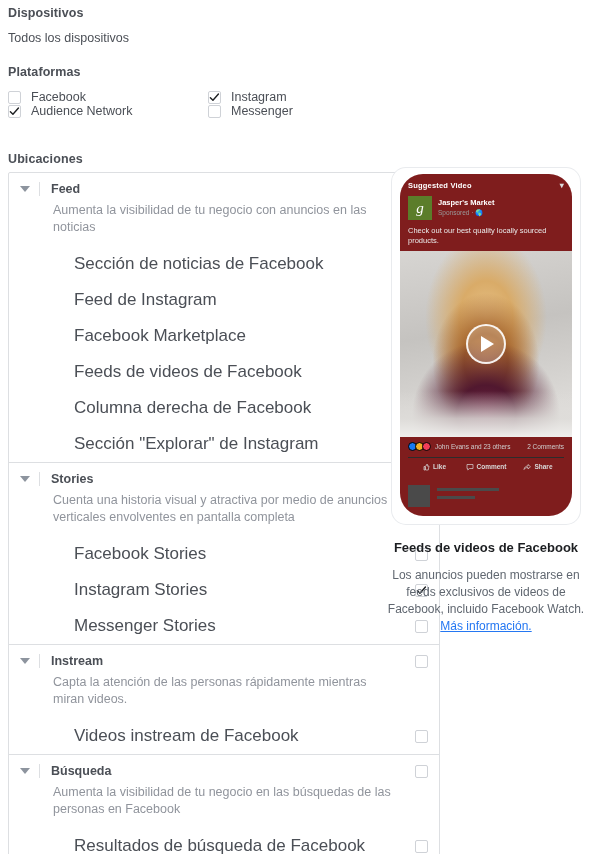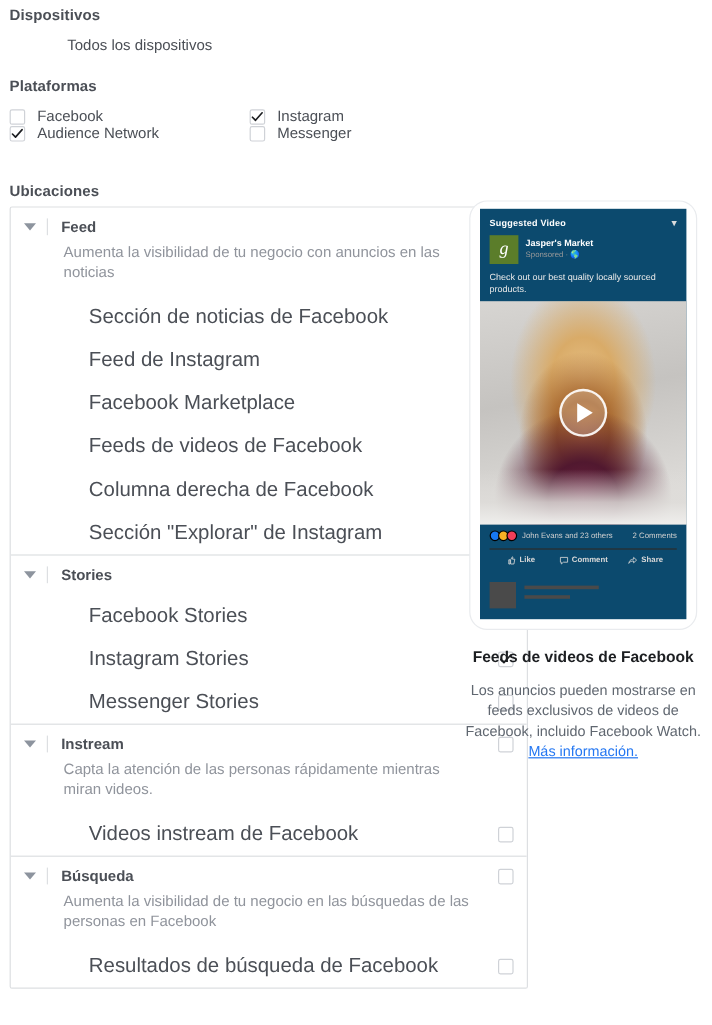--- a/index.html
+++ b/index.html
@@ -18,21 +18,21 @@
     color: #4b4f56;
     font-weight: bold;
     letter-spacing: .1px;
   }
   .sub-text {
     font-size: 12.5px;
     color: #4b4f56;
   }
   #devices-block { position: absolute; left: 8px; top: 6px; width: 380px; }
   #devices-block .section-label { display: block; }
-  #devices-block .sub-text { display: block; margin-top: 11px; margin-left: 48px; }
+  #devices-block .sub-text { display: block; margin-top: 11px; }
 
   #platforms-block { position: absolute; left: 8px; top: 65px; width: 380px; }
   #platforms-block .section-label { display: block; margin-bottom: 11px; }
   .platform-grid {
     display: grid;
     grid-template-columns: 200px 200px;
   }
   .platform-item {
     display: flex;
     align-items: center;
@@ -138,21 +138,21 @@
   .phone {
     position: relative;
     width: 188px;
     margin: 0 auto;
     background: #ffffff;
     border-radius: 14px;
     box-shadow: 0 0 0 1px #e9ebee;
     padding: 6px 8px 8px 8px;
     overflow: hidden;
   }
-  .ad-card { background: #0c4a6e; }
+  .ad-card { background: #7f1d1d; border-radius: 23px; }
   .ad-top { padding: 7px 8px 5px 8px; }
   .ad-suggested {
     display: flex;
     align-items: center;
     justify-content: space-between;
     color: #fff;
     font-size: 7.5px;
     font-weight: bold;
     letter-spacing: .2px;
   }
@@ -370,20 +370,21 @@
       </div>
       <div class="group">
         <div class="group-header">
           <span class="caret">
             <i></i>
           </span>
           <span class="vdivider"></span>
           <span class="group-title">Stories</span>
           <span class="cbx dash"></span>
         </div>
+        <div class="group-desc">Cuenta una historia visual y atractiva por medio de anuncios verticales envolventes en pantalla completa</div>
         <div class="opt-row">
           <span class="opt-label">Facebook Stories</span>
           <span class="cbx"></span>
         </div>
         <div class="opt-row">
           <span class="opt-label">Instagram Stories</span>
           <span class="cbx">
             <svg width="11" height="11" viewBox="0 0 12 12">
               <path d="M1.5 6.2 L4.3 9 L10.3 2.2" fill="none" stroke="#1c1e21" stroke-width="1.5" stroke-linecap="round" stroke-linejoin="round"></path>
             </svg>

